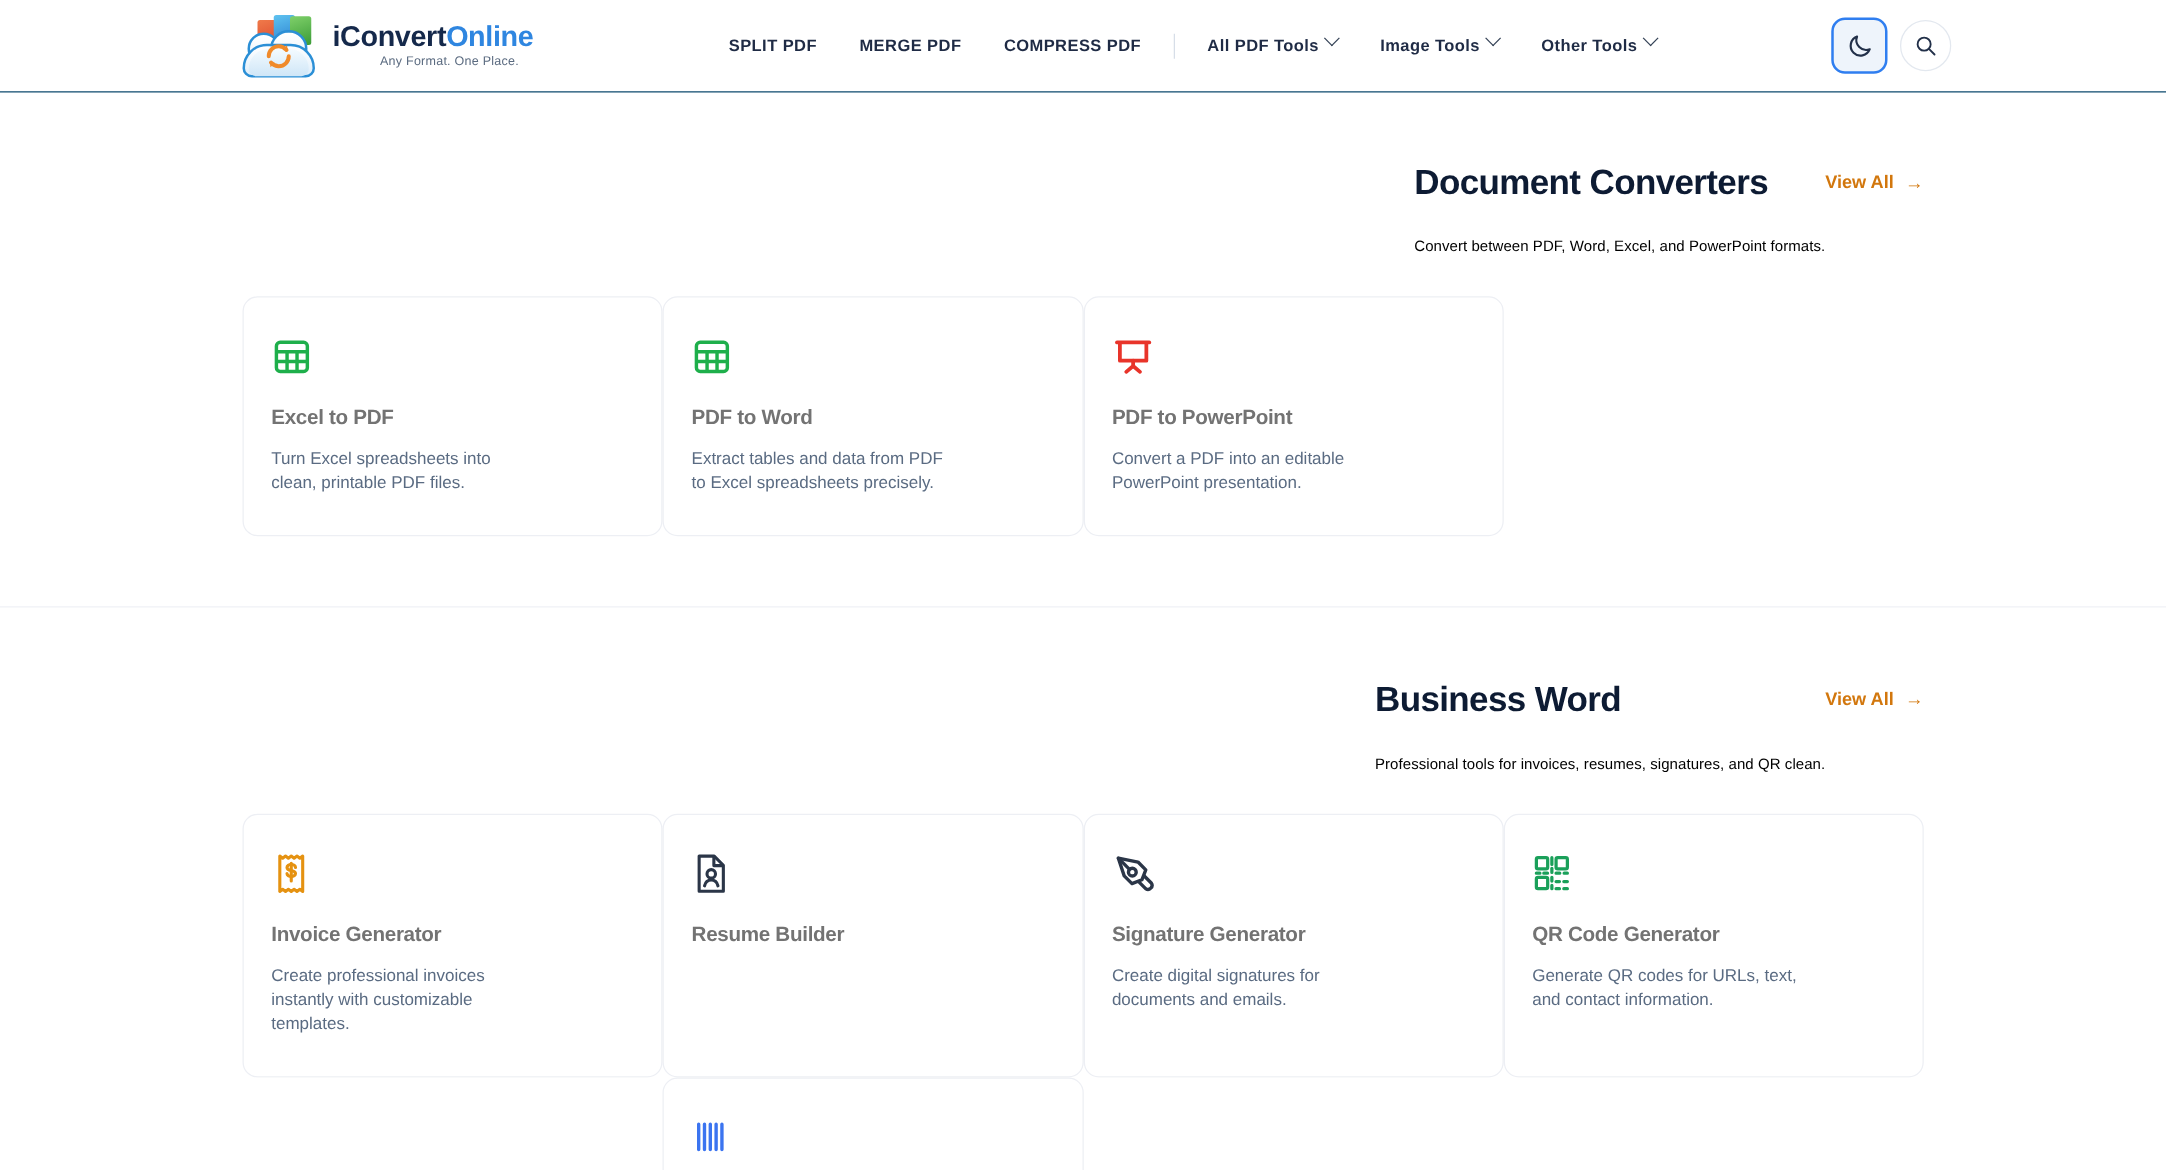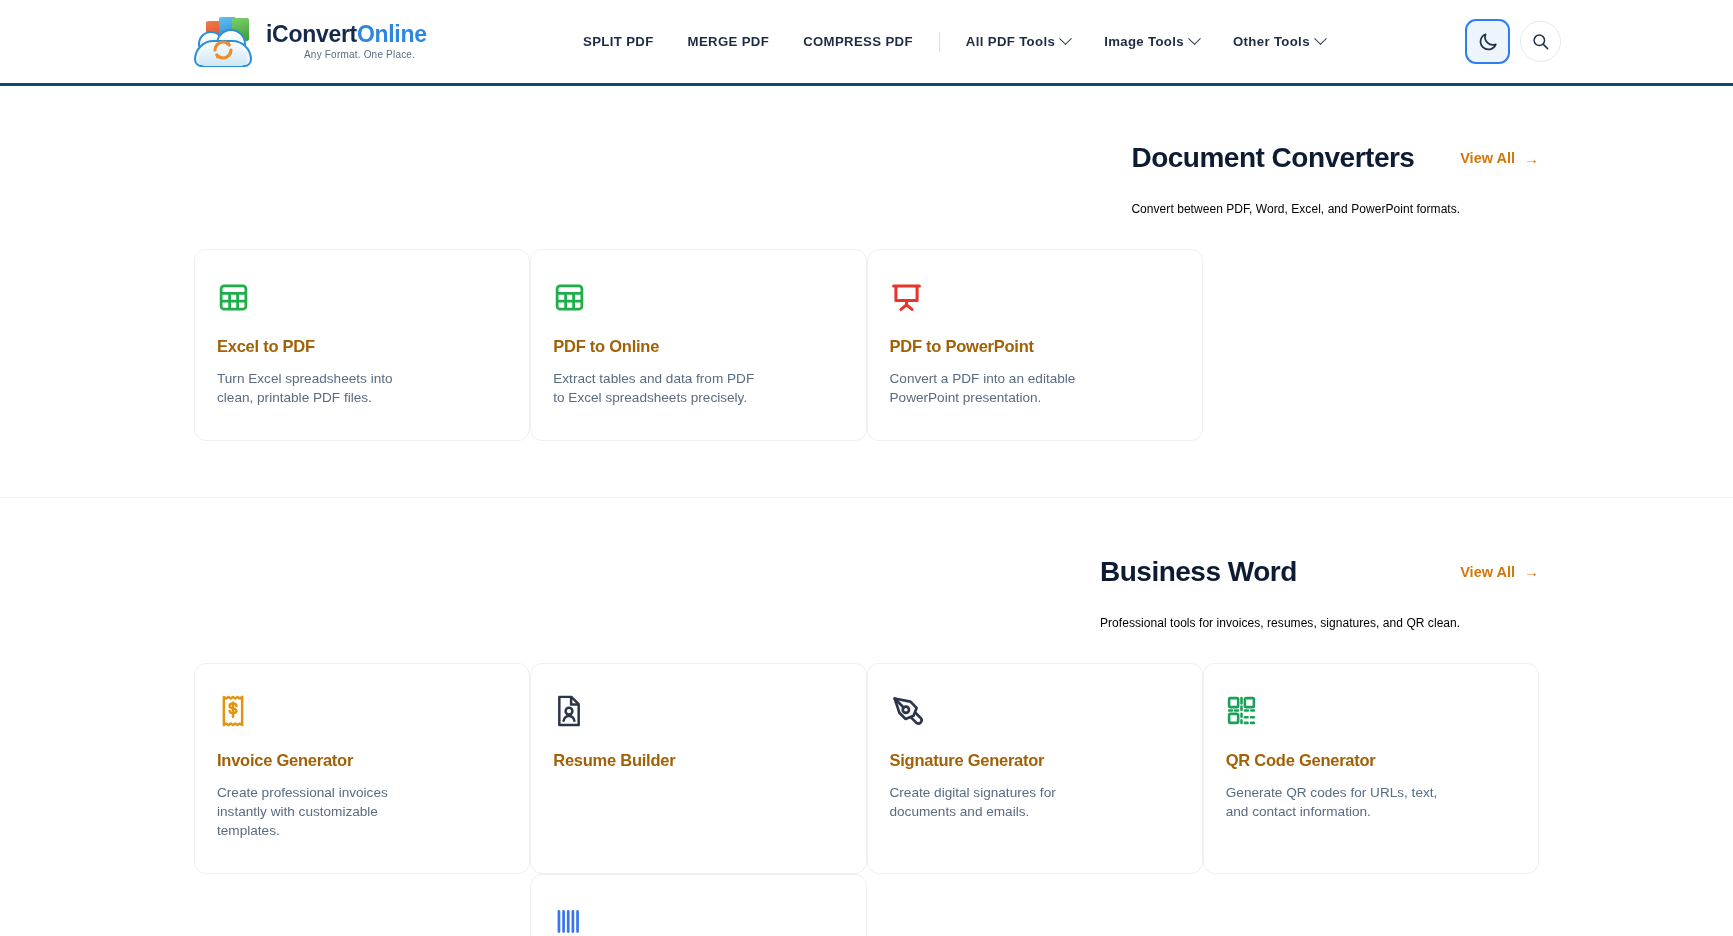--- a/index.html
+++ b/index.html
@@ -9,26 +9,26 @@
     height: 936px;
     overflow: hidden;
     background: #ffffff;
     font-family: "Liberation Sans", "DejaVu Sans", sans-serif;
     color: #0f172a;
     -webkit-font-smoothing: antialiased;
   }
 
   
   .header {
-    height: 86px;
+    height: 74px;
     width: 100%;
     display: flex;
     align-items: center;
     background: #ffffff;
-    border-bottom: 3px solid #0c4a6e;
+    border-bottom: 1px solid #0c4a6e;
     position: relative;
   }
 
   .brand {
     display: flex;
     align-items: center;
     margin-left: 194px;
     gap: 10px;
     cursor: pointer;
   }
@@ -117,21 +117,21 @@
   }
   .nav-item {
     font-size: 13.2px;
     font-weight: 600;
     color: #1f2b45;
     letter-spacing: .35px;
     padding: 8px 17px;
     cursor: pointer;
     white-space: nowrap;
     display: flex;
-    align-items: center;
+    align-items: flex-start;
     gap: 6px;
   }
   .nav-item.caps { text-transform: uppercase; }
   .nav-sep {
     width: 1px;
     height: 20px;
     background: #d7dee8;
     margin: 0 9px;
   }
   .chev {
@@ -227,21 +227,21 @@
   }
   .card-icon {
     height: 36px;
     margin-bottom: 22px;
     display: flex;
     align-items: center;
   }
   .card-title {
     font-size: 16.5px;
     font-weight: 800;
-    color: #a16207;
+    color: #737373;
     letter-spacing: -0.25px;
     margin-bottom: 13px;
   }
   .card-desc {
     font-size: 13.6px;
     line-height: 1.42;
     color: #5a6b82;
     max-width: 212px;
   }
   .card.empty { border-color: transparent; cursor: default; }
@@ -351,21 +351,21 @@
       </div>
 
 
       <div class="card">
         <div class="card-icon">
           <svg width="33" height="33" viewBox="0 0 24 24" fill="none">
             <rect x="3" y="3.5" width="18" height="17" rx="2.2" stroke="#1eaf4b" stroke-width="2"></rect>
             <path d="M3 9h18M3 14.7h18M9.2 9v11.5M15 9v11.5" stroke="#1eaf4b" stroke-width="2"></path>
           </svg>
         </div>
-        <div class="card-title">PDF to Online</div>
+        <div class="card-title">PDF to Word</div>
         <div class="card-desc">Extract tables and data from PDF to Excel spreadsheets precisely.</div>
       </div>
 
       <div class="card">
         <div class="card-icon">
           <svg width="33" height="33" viewBox="0 0 24 24" fill="none">
             <path d="M2.6 3.6h18.8" stroke="#e8342a" stroke-width="2.2" stroke-linecap="round"></path>
             <path d="M4.3 3.6v10.6h15.4V3.6" stroke="#e8342a" stroke-width="2.2" stroke-linejoin="round"></path>
             <path d="M12 14.2v3.1M12 17.3l-4 3.4M12 17.3l4 3.4" stroke="#e8342a" stroke-width="2.2" stroke-linecap="round" stroke-linejoin="round"></path>
           </svg>

